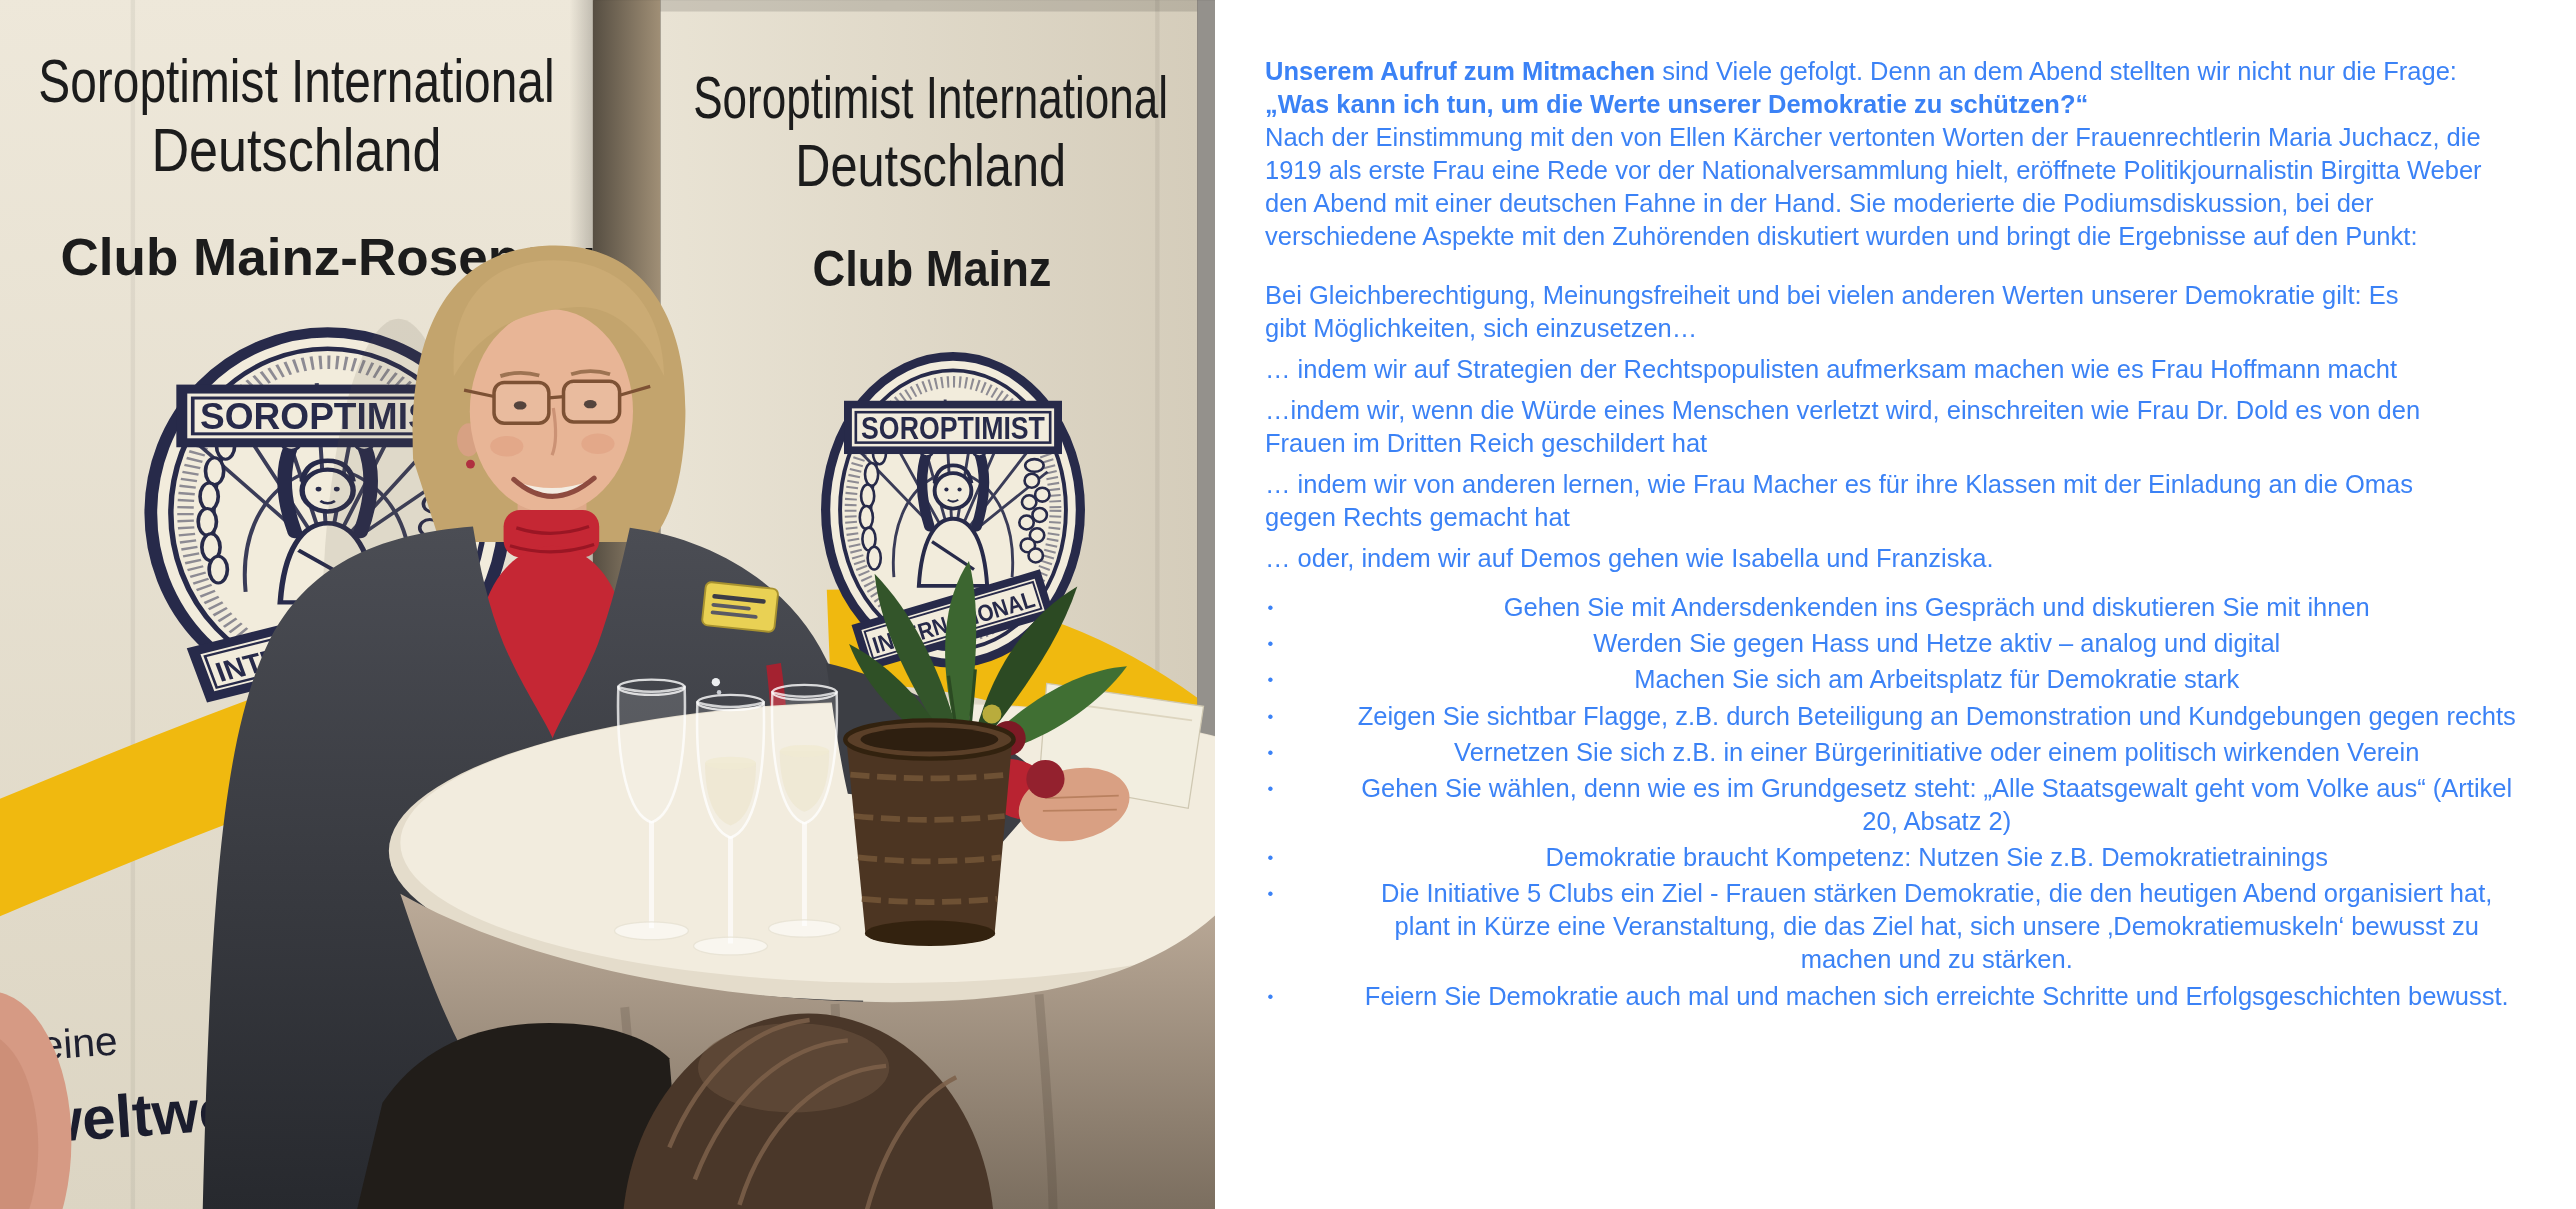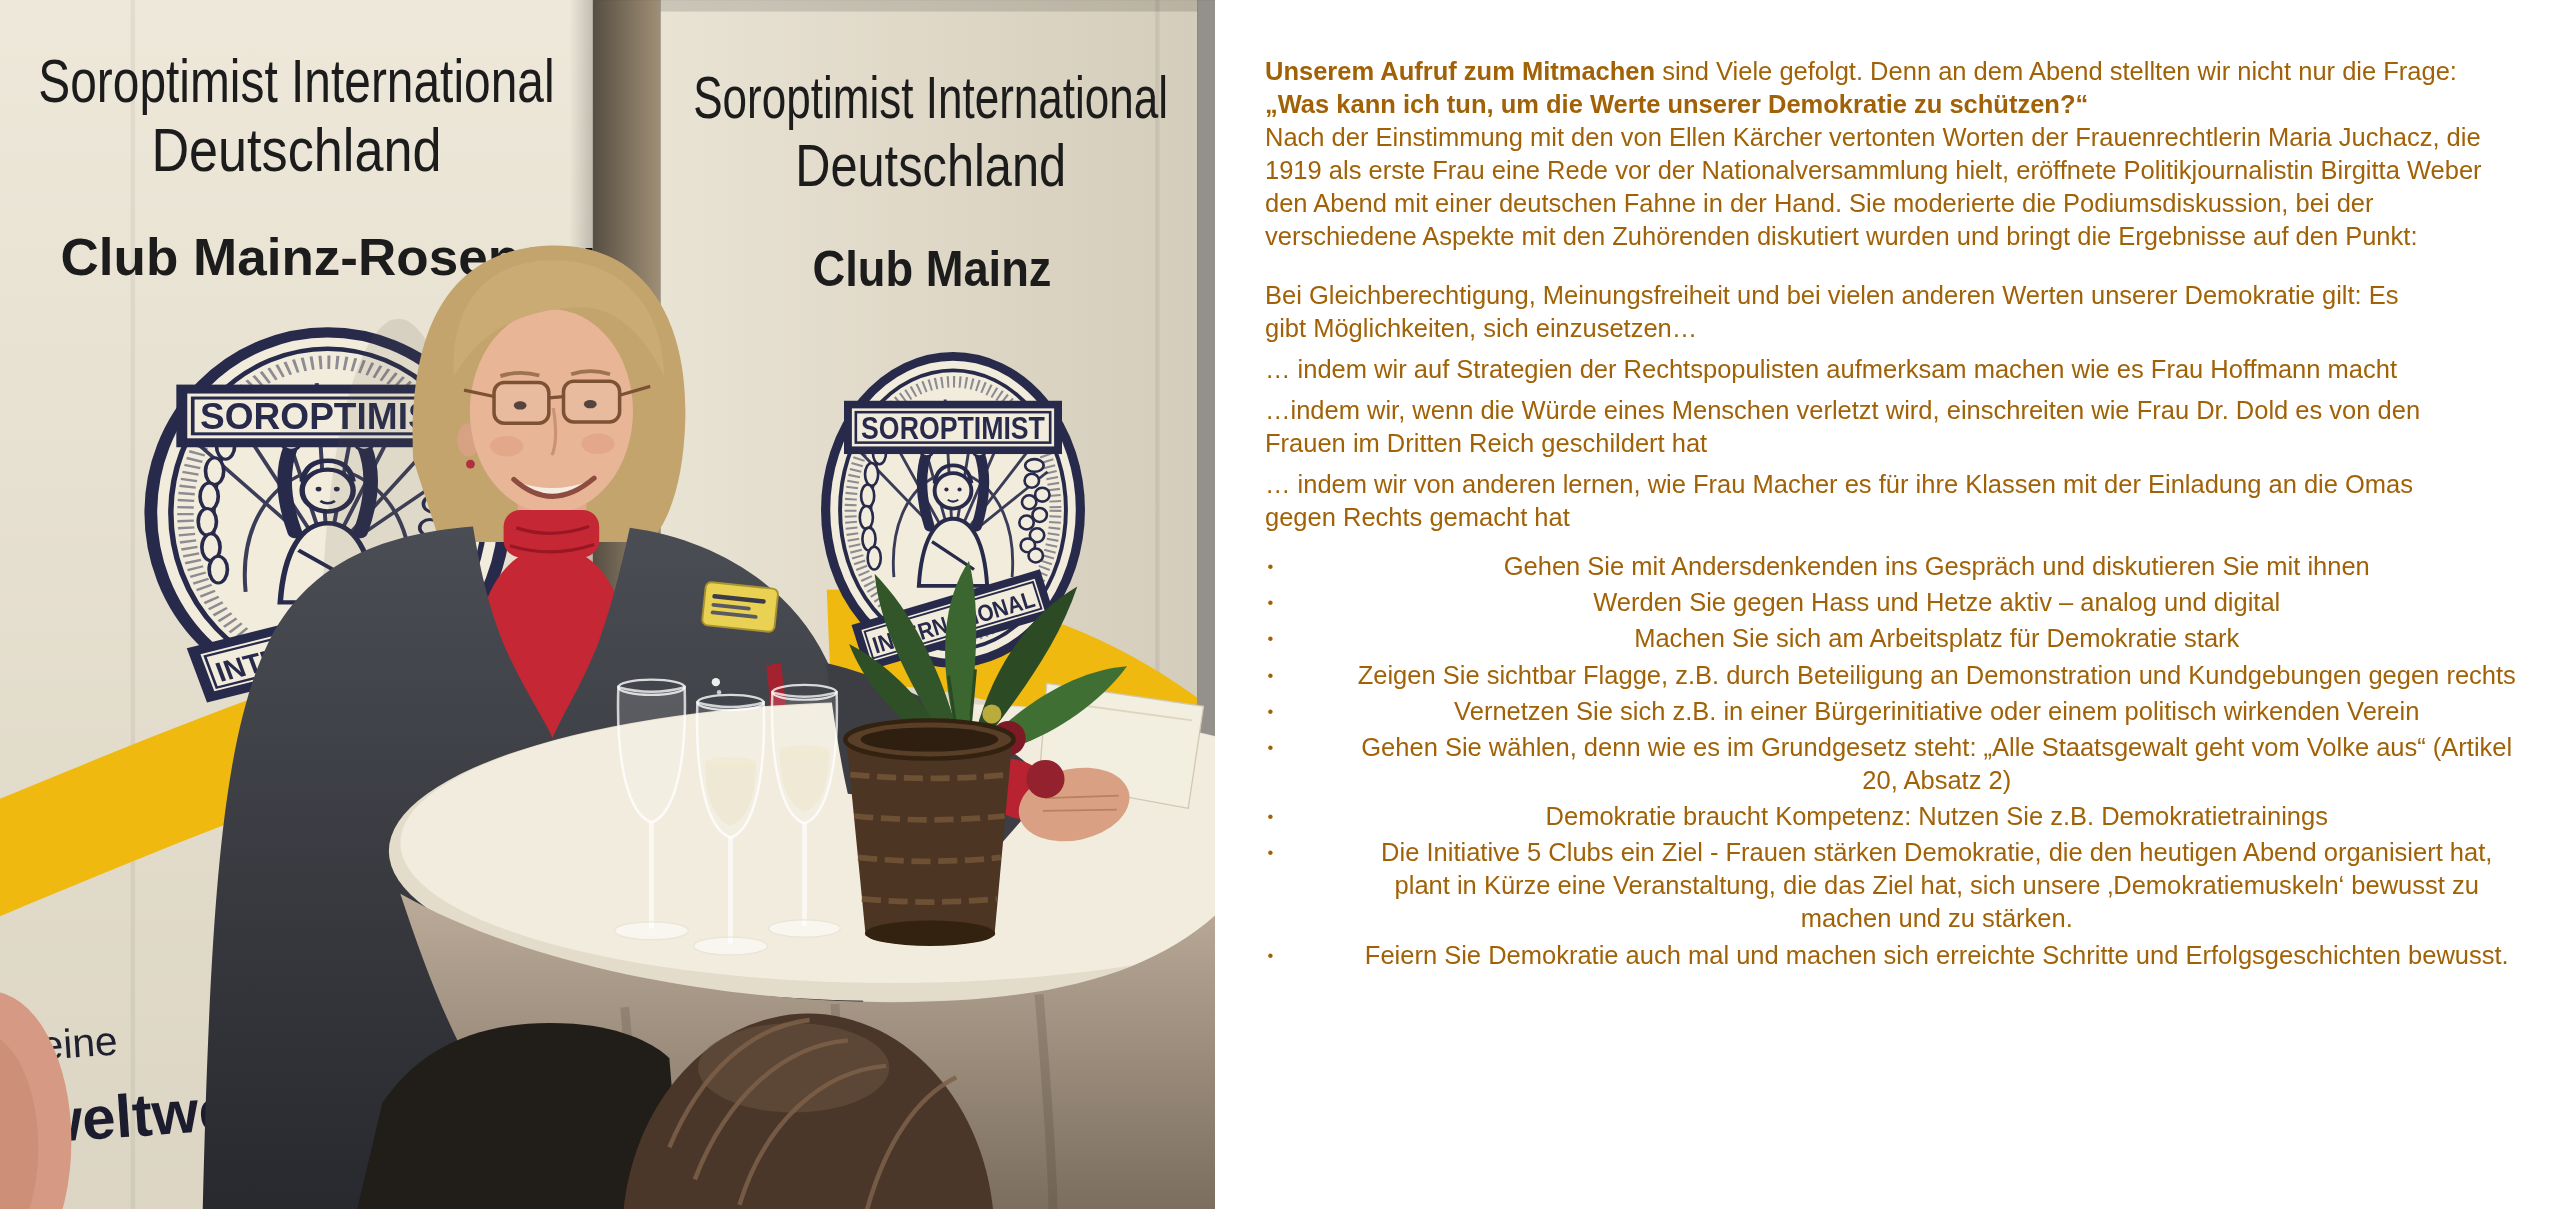--- a/index.html
+++ b/index.html
@@ -1,19 +1,19 @@
 <!DOCTYPE html>
 <html style="font-size:10.2px"><head>
 <meta charset="utf-8">
 <style>
   html,body{margin:0;padding:0;background:#ffffff;width:2576px;height:1210px;overflow:hidden;
     font-family:"Liberation Sans",sans-serif;}
   .photo{position:absolute;left:0;top:0;width:1215px;height:1210px;border-radius:16px;}
   .photo svg{display:block;}
-  .article{position:absolute;left:1265px;top:55px;width:1300px;color:#a16207;
+  .article{position:absolute;left:1265px;top:55px;width:1300px;color:#3b82f6;
     font-size:25.5px;line-height:33px;}
   .pre{white-space:pre-line;}
   .b{font-weight:700;}
   .mt26{margin-top:8px;}
   .mt40{margin-top:25.5px;}
   .bullets{margin-top:16.6px;}
   .bullet{display:flex;margin-bottom:3.2px;}
   .bullet .m{width:41px;flex:none;font-size:16.6px;line-height:33px;padding-left:2.5px;}
   .bullet .t{flex:1;text-align:center;}
   svg text{font-family:"Liberation Sans",sans-serif;}
@@ -270,20 +270,21 @@
 den Abend mit einer deutschen Fahne in der Hand. Sie moderierte die Podiumsdiskussion, bei der
 verschiedene Aspekte mit den Zuhörenden diskutiert wurden und bringt die Ergebnisse auf den Punkt:</div>
   </div>
   <div class="pre mt40">Bei Gleichberechtigung, Meinungsfreiheit und bei vielen anderen Werten unserer Demokratie gilt: Es
 gibt Möglichkeiten, sich einzusetzen…</div>
   <div class="pre mt26">… indem wir auf Strategien der Rechtspopulisten aufmerksam machen wie es Frau Hoffmann macht</div>
   <div class="pre mt26">…indem wir, wenn die Würde eines Menschen verletzt wird, einschreiten wie Frau Dr. Dold es von den
 Frauen im Dritten Reich geschildert hat</div>
   <div class="pre mt26">… indem wir von anderen lernen, wie Frau Macher es für ihre Klassen mit der Einladung an die Omas
 gegen Rechts gemacht hat</div>
+  <div class="pre mt26">… oder, indem wir auf Demos gehen wie Isabella und Franziska.</div>
 
   <div class="bullets">
     <div class="bullet">
         <span class="m">•</span>
         <span class="t pre">Gehen Sie mit Andersdenkenden ins Gespräch und diskutieren Sie mit ihnen</span>
       </div>
     <div class="bullet">
         <span class="m">•</span>
         <span class="t pre">Werden Sie gegen Hass und Hetze aktiv – analog und digital</span>
       </div>

